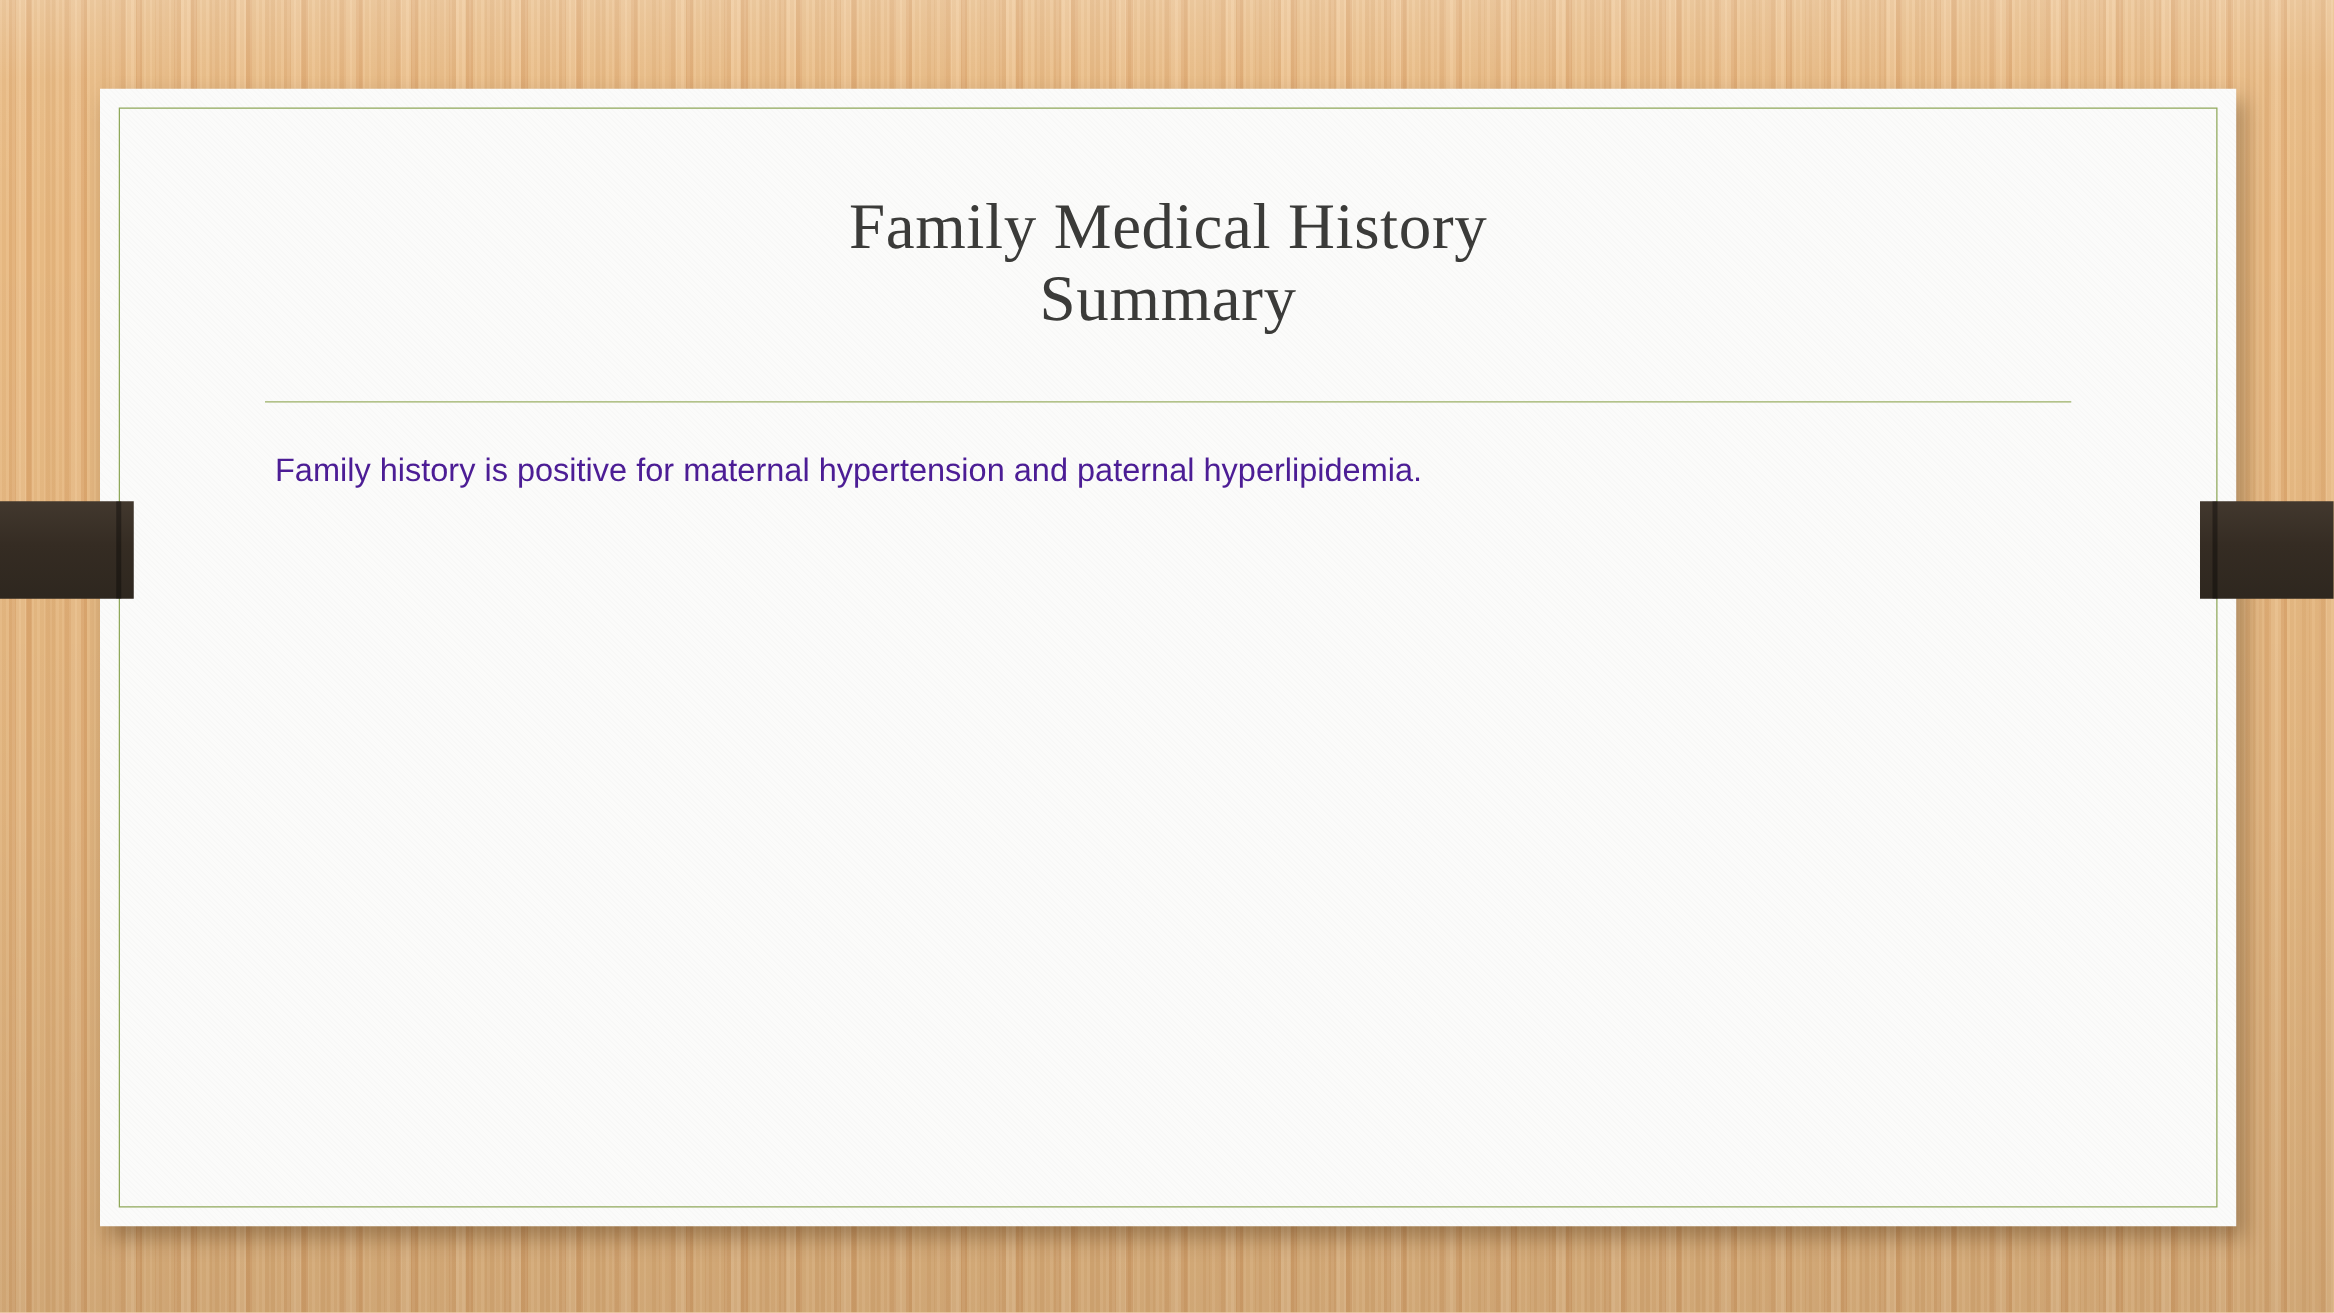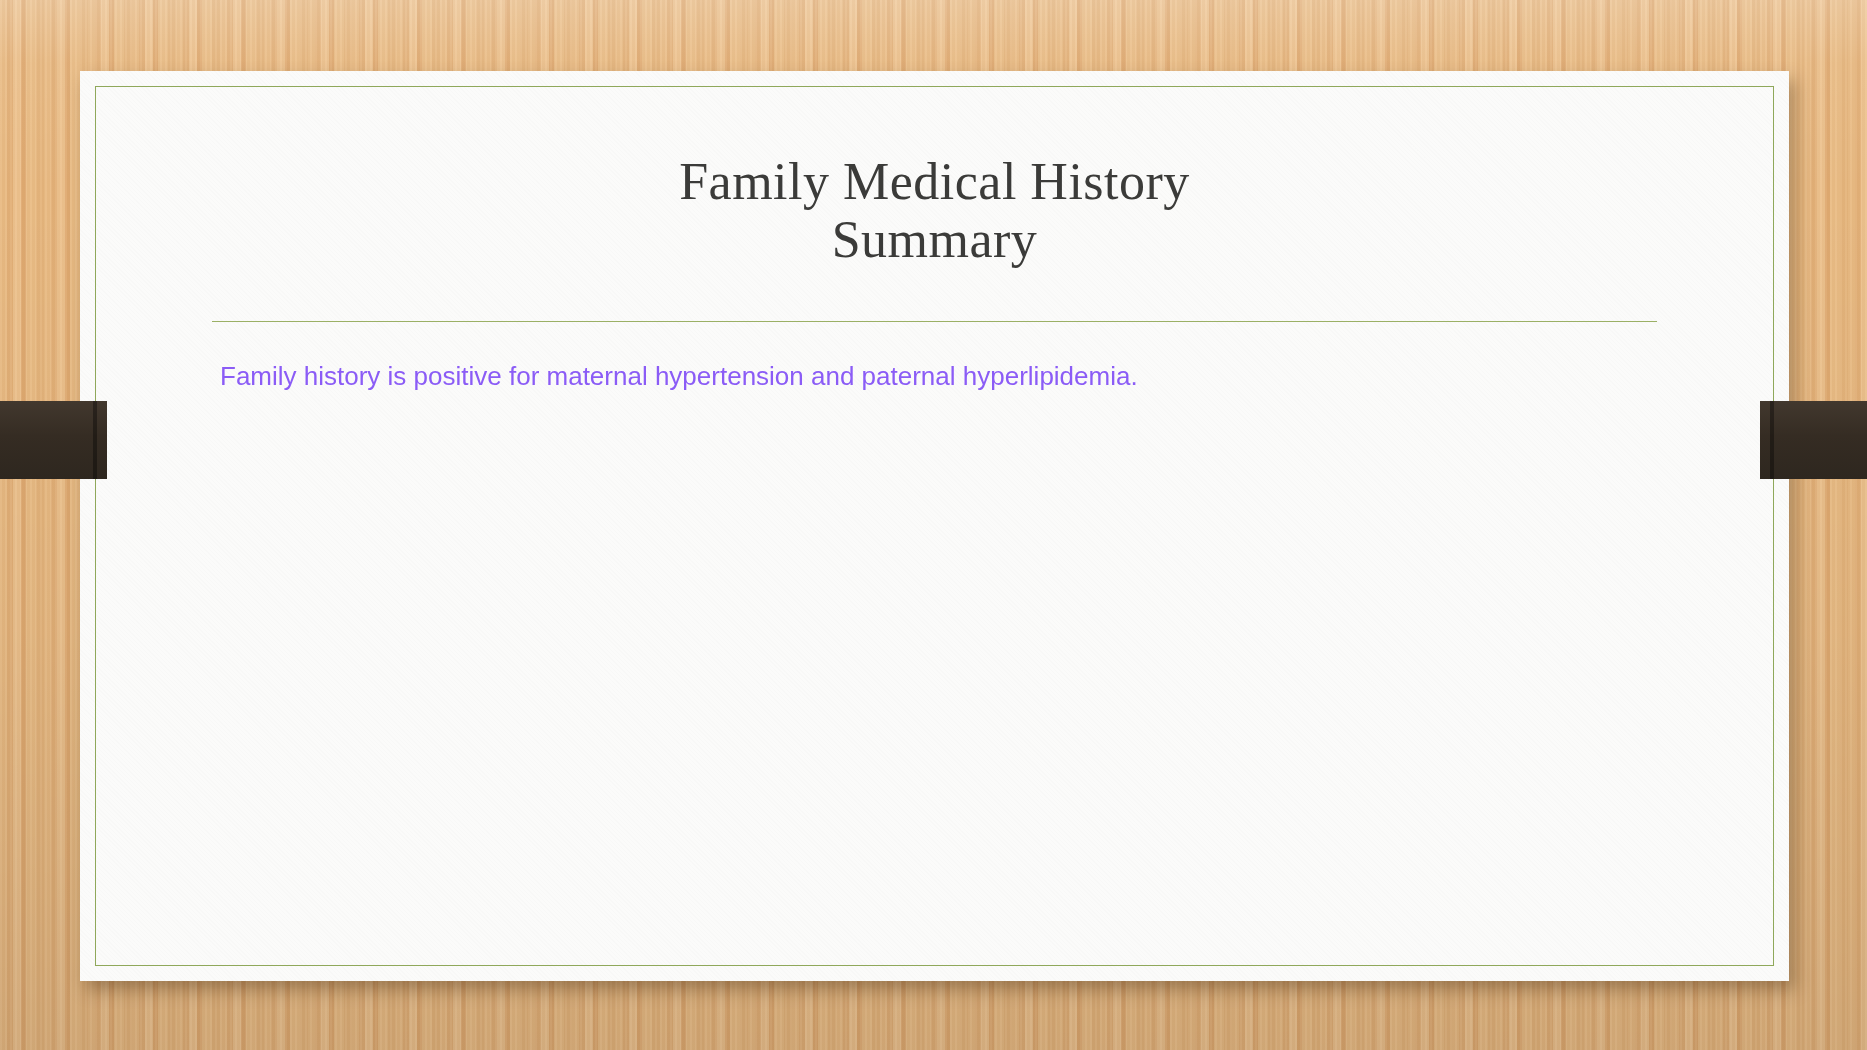--- a/index.html
+++ b/index.html
@@ -128,21 +128,21 @@
 
   
   .body-text {
     position: absolute;
     left: 140px;
     top: 288px;
     width: 1440px;
     font-family: "Liberation Sans", sans-serif;
     font-size: 26px;
     line-height: 1.35;
-    color: #8b5cf6;
+    color: #4c1d95;
     text-align: left;
   }
 </style>
 </head>
 <body>
 
 <div class="stage">
 
   <div class="tape tape-left"></div>
   <div class="tape-cap tape-cap-left"></div>

